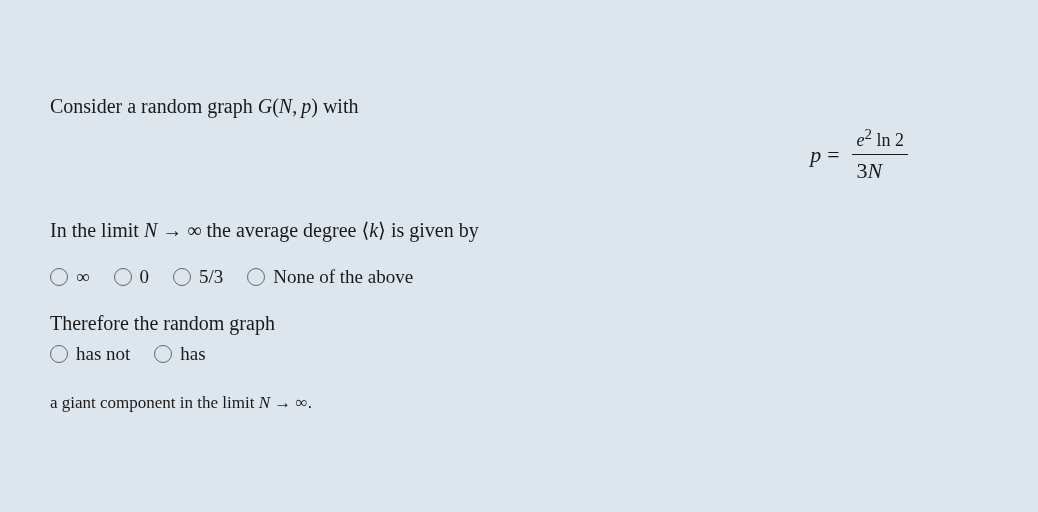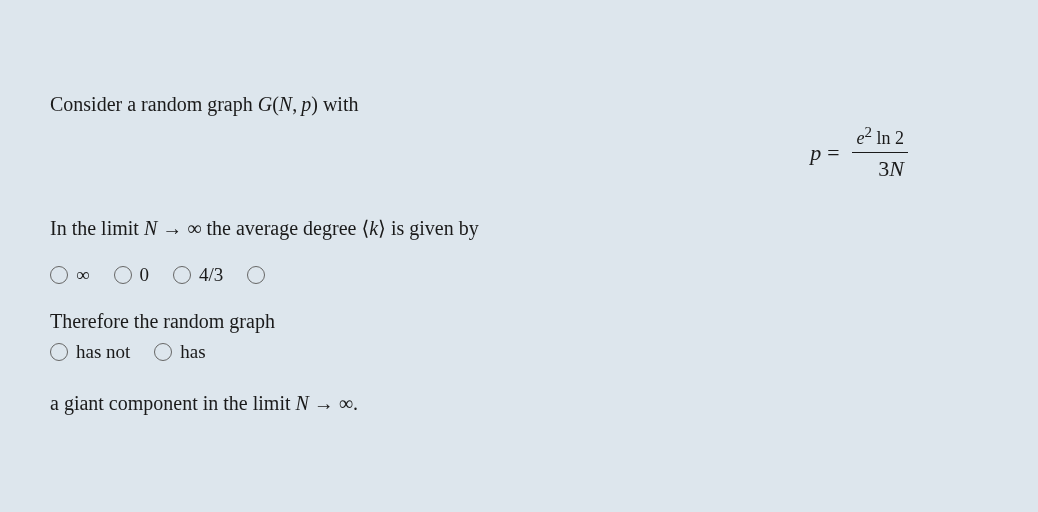--- a/index.html
+++ b/index.html
@@ -39,21 +39,21 @@
 
     .formula-lhs {
       font-style: italic;
       font-size: 22px;
       margin-right: 12px;
     }
 
     .fraction {
       display: inline-flex;
       flex-direction: column;
-      align-items: flex-end;
+      align-items: flex-start;
       vertical-align: middle;
     }
 
     .fraction .numerator {
       font-size: 18px;
       padding-bottom: 2px;
       border-bottom: 1.5px solid #1a1a1a;
       padding: 0 4px 3px 4px;
       white-space: nowrap;
     }
@@ -106,21 +106,21 @@
 
     .options-row-2 {
       display: flex;
       align-items: center;
       gap: 24px;
       margin-bottom: 24px;
       font-size: 19px;
     }
 
     .final-line {
-      font-size: 20px;
+      font-size: 17px;
       line-height: 1.6;
     }
 
     
     .math-var {
       font-style: italic;
     }
   </style>
 </head>
 <body>
@@ -153,24 +153,25 @@
     <label class="option-item">
       <span class="radio-circle"></span>
       <span class="option-label">∞</span>
     </label>
     <label class="option-item">
       <span class="radio-circle"></span>
       <span class="option-label">0</span>
     </label>
     <label class="option-item">
       <span class="radio-circle"></span>
-      <span class="option-label">4/3</span>
+      <span class="option-label">5/3</span>
     </label>
     <label class="option-item">
       <span class="radio-circle"></span>
+      <span class="option-label">None of the above</span>
     </label>
   </div>
 
   <div class="therefore-text">
     Therefore the random graph
   </div>
 
   <div class="options-row-2">
     <label class="option-item">
       <span class="radio-circle"></span>

